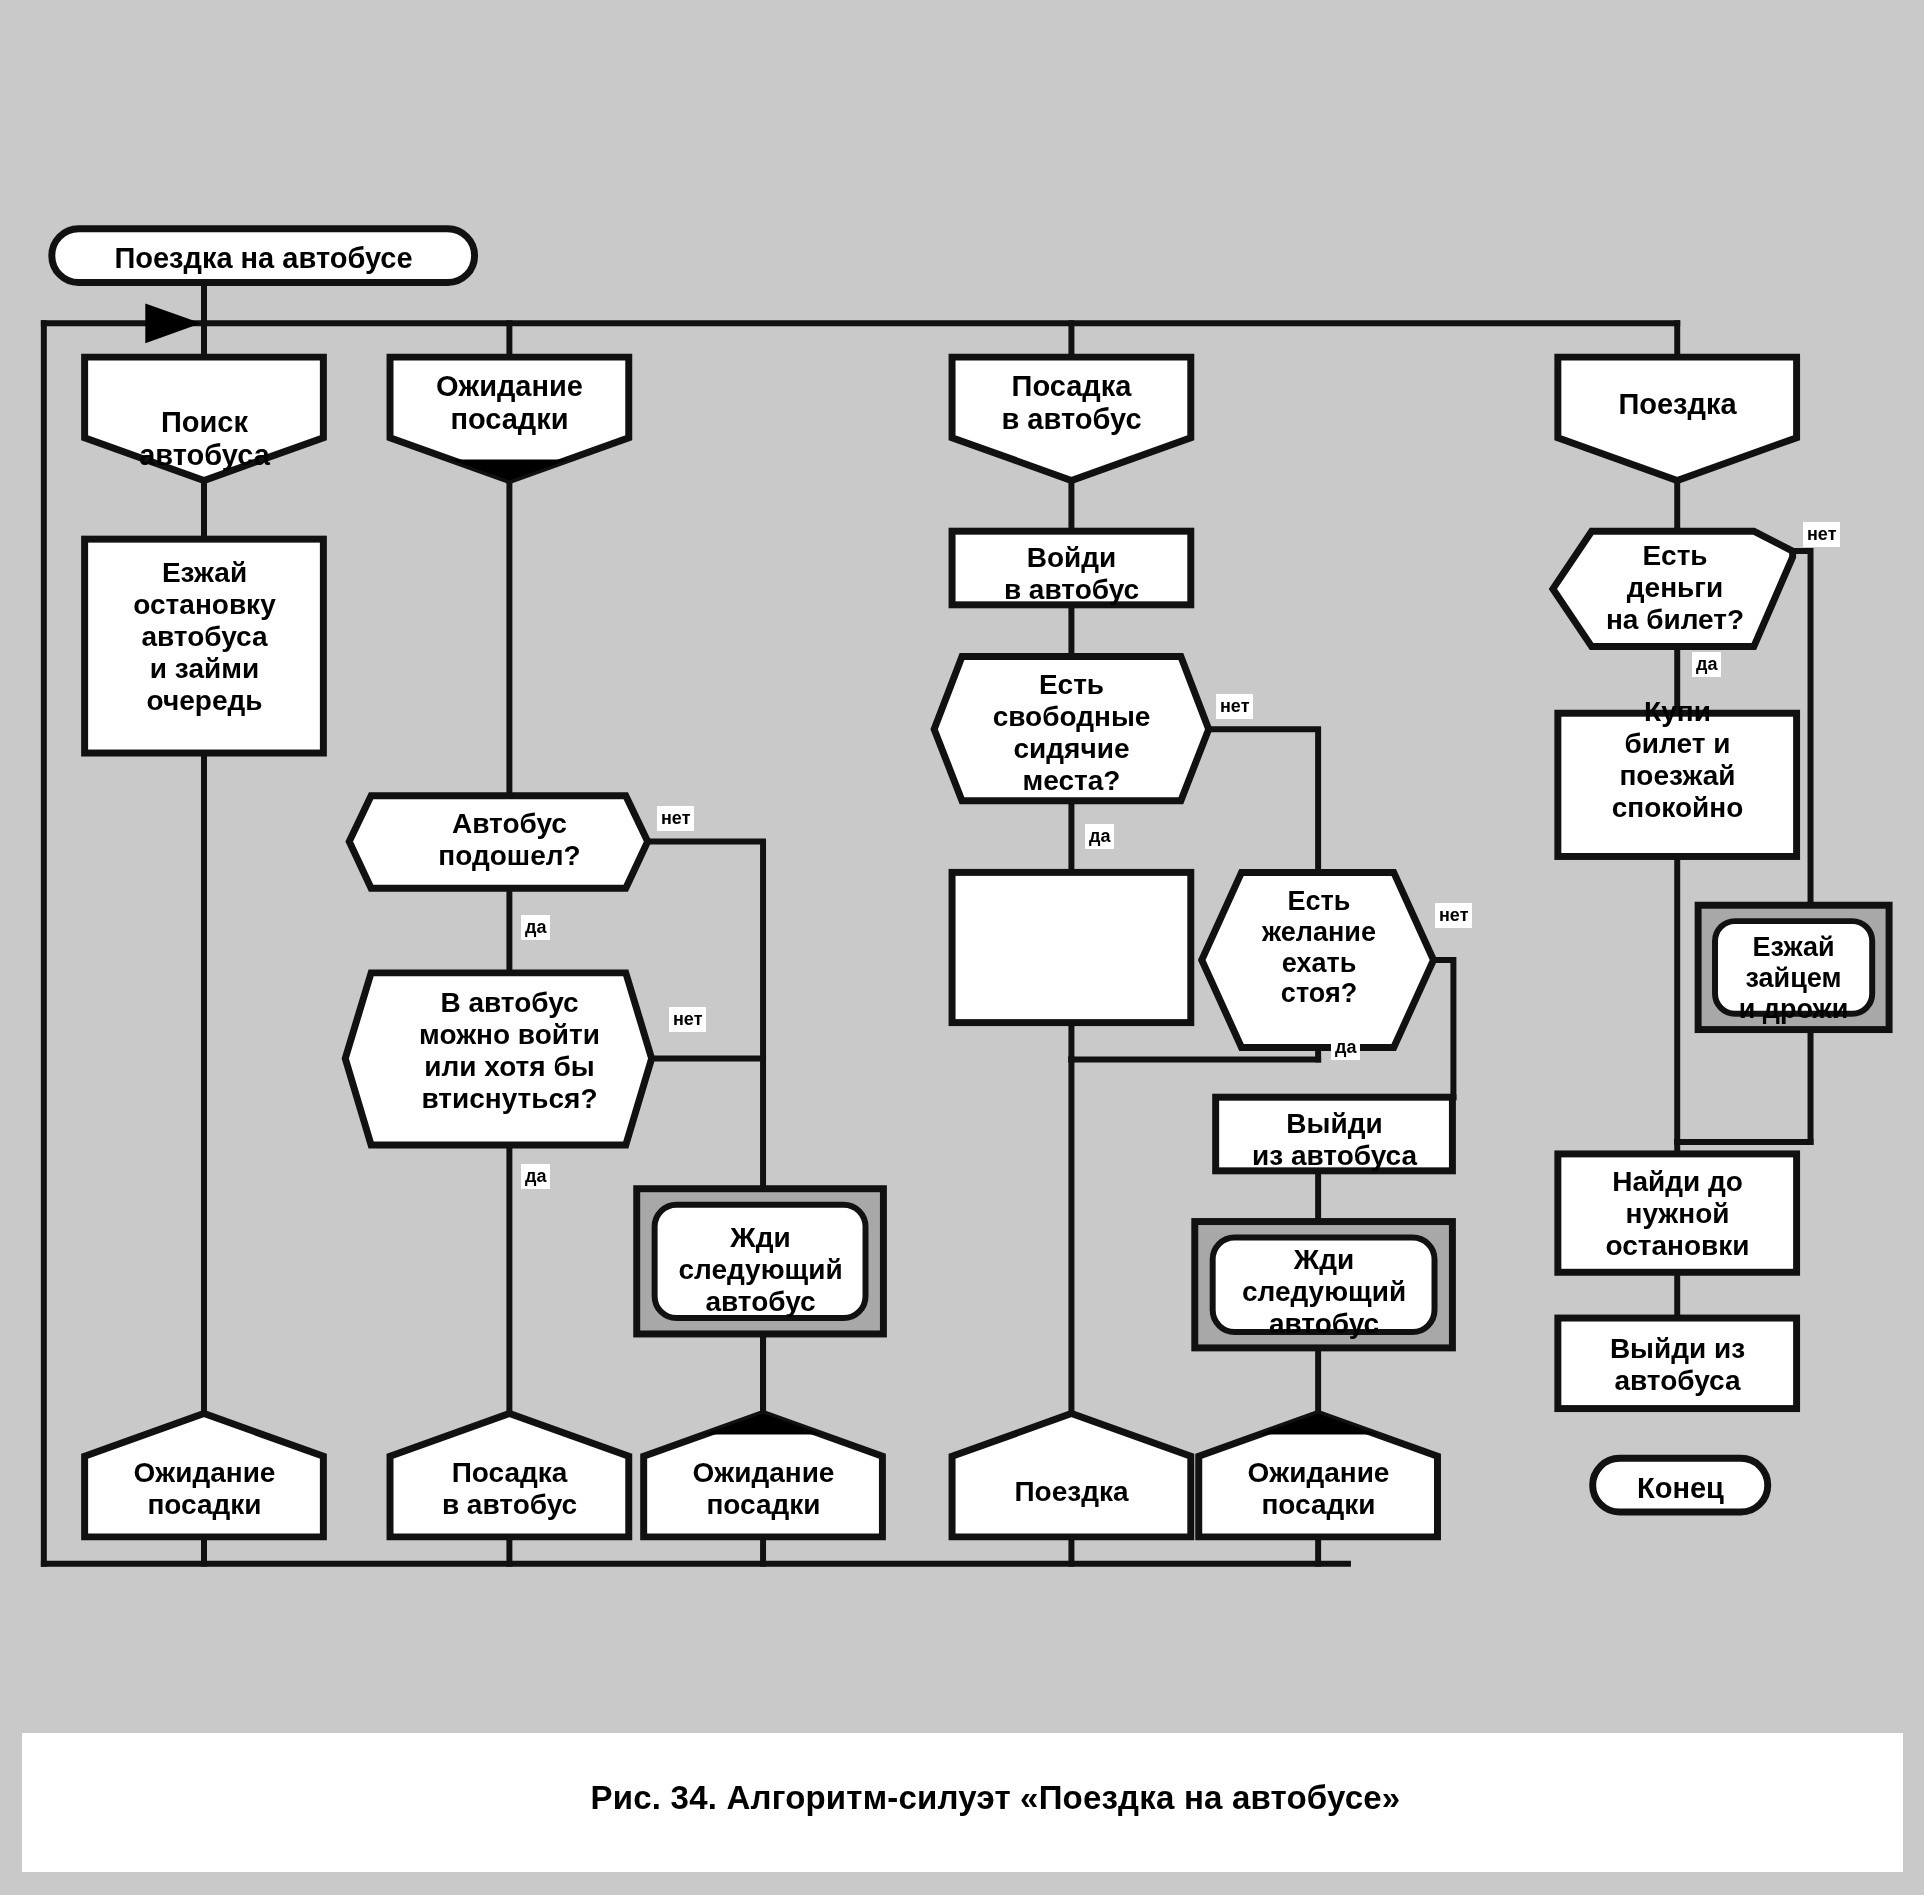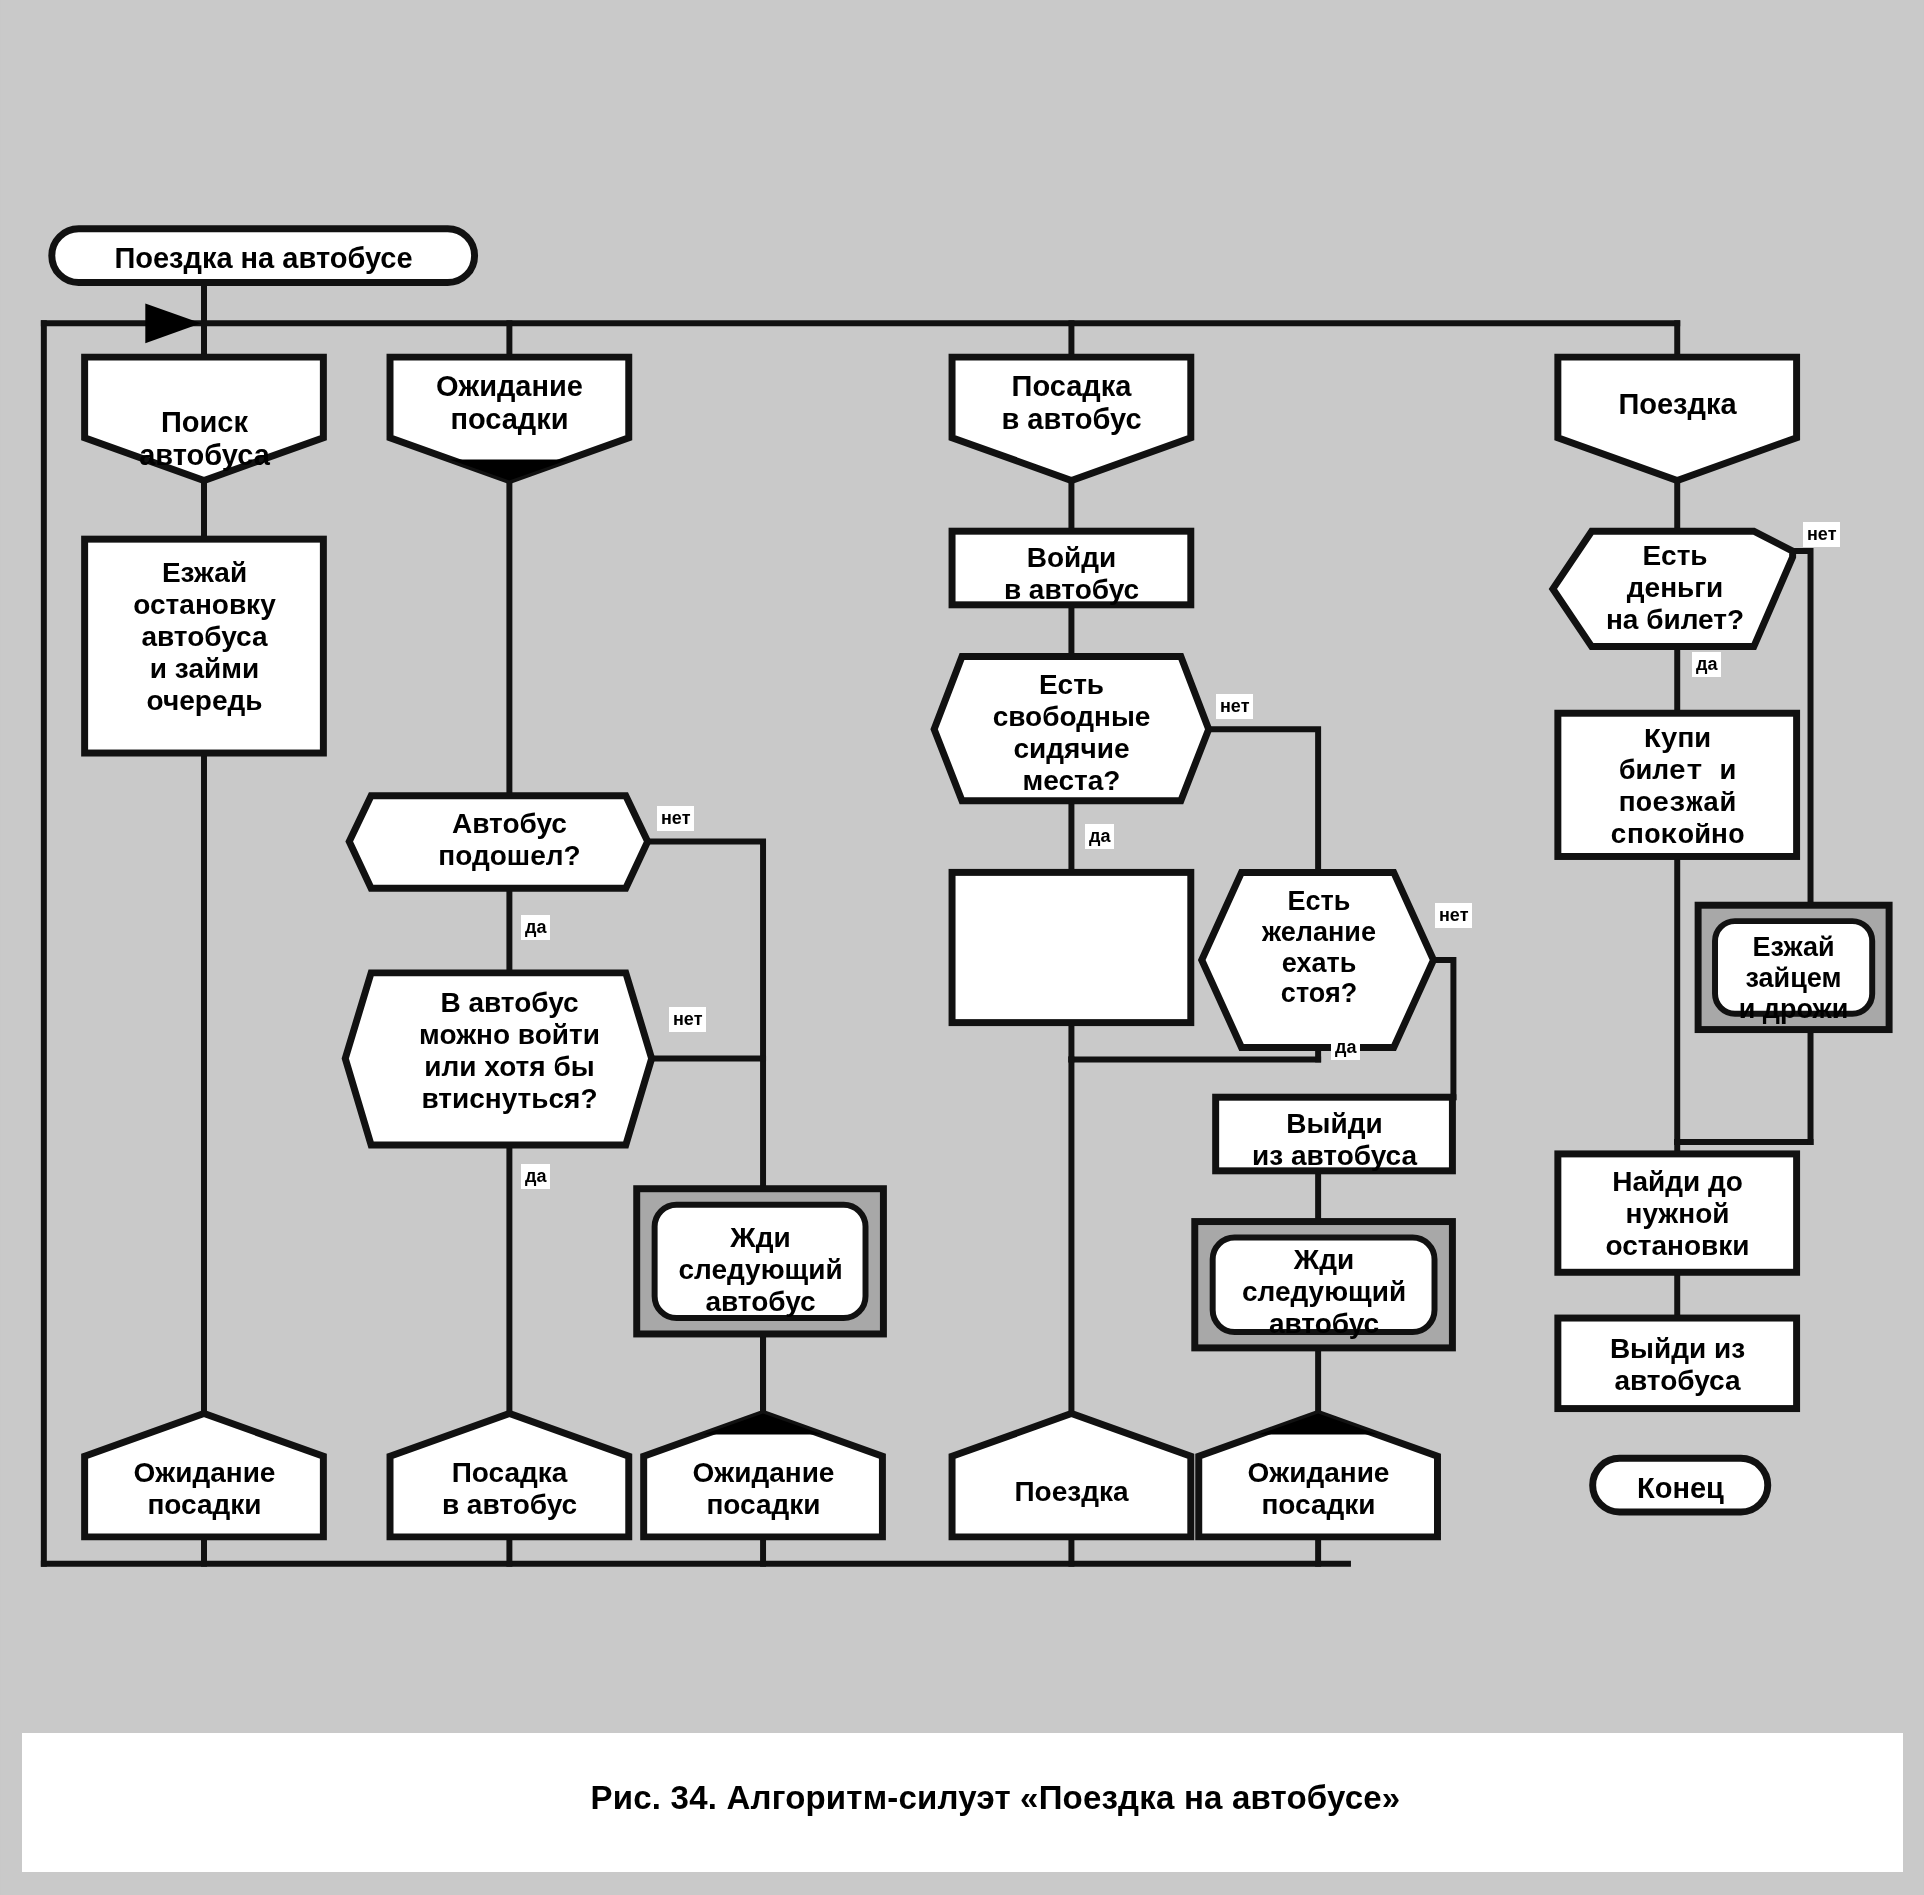--- a/index.html
+++ b/index.html
@@ -258,21 +258,21 @@
 следующий
 автобус</div>
   <div class="ntext t28" style="left:952px;top:1476px;width:239px;">Поездка</div>
   <div class="ntext t28" style="left:1199px;top:1457px;width:239px;">Ожидание
 посадки</div>
 
   <div class="ntext t29" style="left:1558px;top:388px;width:239px;">Поездка</div>
   <div class="ntext t28" style="left:1553px;top:540px;width:244px;">Есть
 деньги
 на билет?</div>
-  <div class="ntext t28" style="left:1558px;top:724px;width:239px;font-family:Liberation Mono, monospace;">Купи
+  <div class="ntext t28" style="left:1558px;top:696px;width:239px;">Купи
 билет и
 поезжай
 спокойно</div>
   <div class="ntext t27" style="left:1715px;top:932px;width:157px;">Езжай
 зайцем
 и дрожи</div>
   <div class="ntext t28" style="left:1558px;top:1166px;width:239px;">Найди до
 нужной
 остановки</div>
   <div class="ntext t28" style="left:1558px;top:1333px;width:239px;">Выйди из

